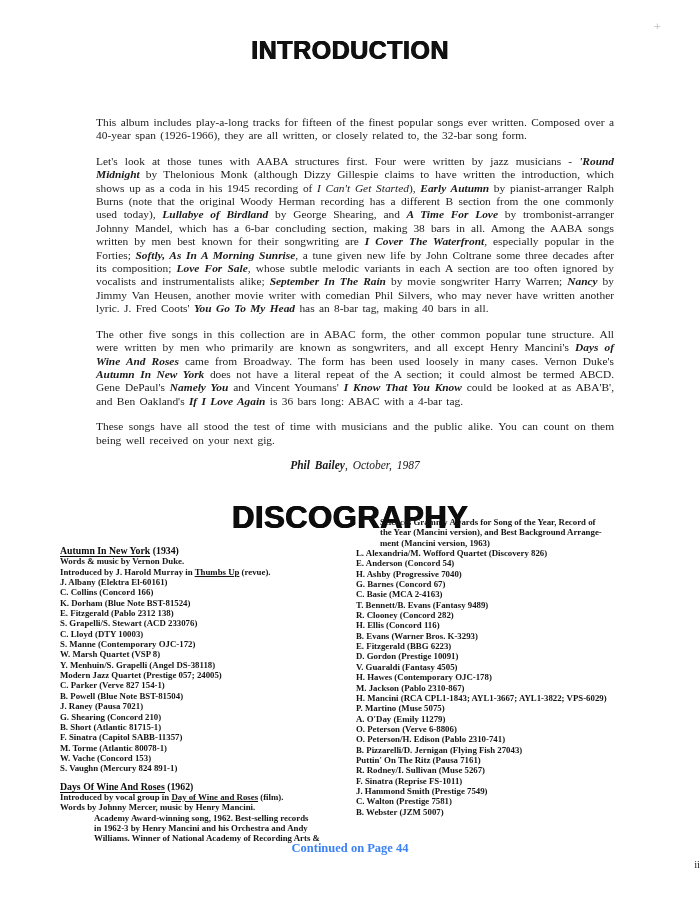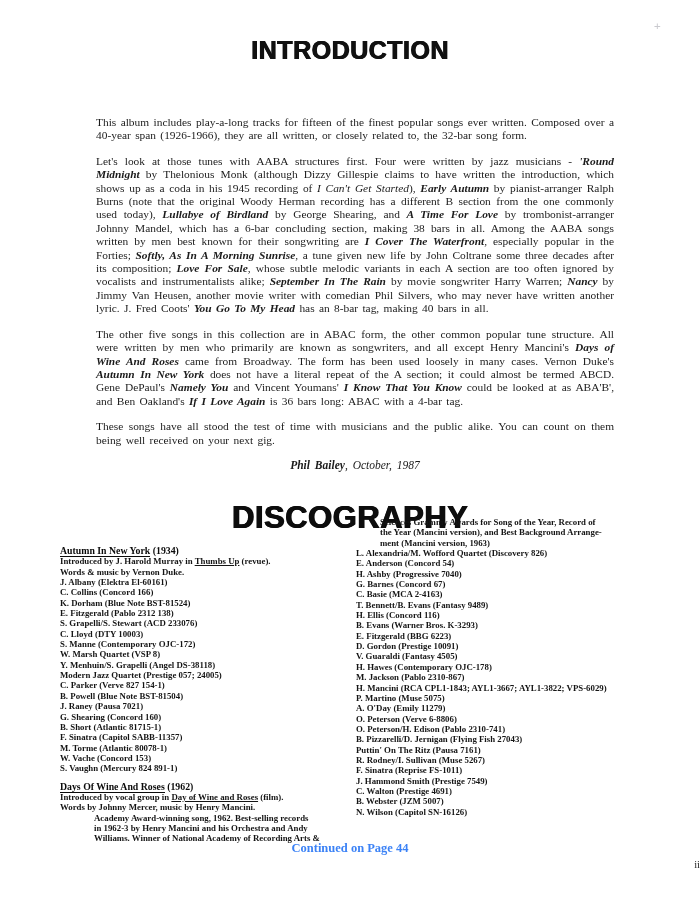--- a/index.html
+++ b/index.html
@@ -76,36 +76,36 @@
         <div class="para"><span>These songs have all stood the test of time with musicians and the public alike.  You can count on them being well received on your next gig.</span></div>
       </div>
     <div class="signature" id="signature-line"><span class="b i">Phil Bailey</span><span class="i">, October, 1987</span></div>
   </div>
 
   <div class="disco-title">DISCOGRAPHY</div>
 
   <div class="disco-col disco-col-left" id="disco-left">
       <div class="disco-section">
         <div class="disco-heading"><span class="disco-heading-title">Autumn In New York</span><span> (1934)</span></div>
+        <div class="disco-line"><span>Words &amp; music by Vernon Duke.</span></div>
         <div class="disco-line"><span>Introduced by J. Harold Murray in </span><span class="u">Thumbs Up</span><span> (revue).</span></div>
-        <div class="disco-line"><span>Words &amp; music by Vernon Duke.</span></div>
         <div class="disco-line">J. Albany (Elektra El-60161)</div>
         <div class="disco-line">C. Collins (Concord 166)</div>
         <div class="disco-line">K. Dorham (Blue Note BST-81524)</div>
         <div class="disco-line">E. Fitzgerald (Pablo 2312 138)</div>
         <div class="disco-line">S. Grapelli/S. Stewart (ACD 233076)</div>
         <div class="disco-line">C. Lloyd (DTY 10003)</div>
         <div class="disco-line">S. Manne (Contemporary OJC-172)</div>
         <div class="disco-line">W. Marsh Quartet (VSP 8)</div>
         <div class="disco-line">Y. Menhuin/S. Grapelli (Angel DS-38118)</div>
         <div class="disco-line">Modern Jazz Quartet (Prestige 057; 24005)</div>
         <div class="disco-line">C. Parker (Verve 827 154-1)</div>
         <div class="disco-line">B. Powell (Blue Note BST-81504)</div>
         <div class="disco-line">J. Raney (Pausa 7021)</div>
-        <div class="disco-line">G. Shearing (Concord 160)</div>
+        <div class="disco-line">G. Shearing (Concord 210)</div>
         <div class="disco-line">B. Short (Atlantic 81715-1)</div>
         <div class="disco-line">F. Sinatra (Capitol SABB-11357)</div>
         <div class="disco-line">M. Torme (Atlantic 80078-1)</div>
         <div class="disco-line">W. Vache (Concord 153)</div>
         <div class="disco-line">S. Vaughn (Mercury 824 891-1)</div>
       </div>
       <div class="disco-section">
         <div class="disco-heading"><span class="disco-heading-title">Days Of Wine And Roses</span><span> (1962)</span></div>
         <div class="disco-line"><span>Introduced by vocal group in </span><span class="u">Day of Wine and Roses</span><span> (film).</span></div>
         <div class="disco-line"><span>Words by Johnny Mercer, music by Henry Mancini.</span></div>
@@ -117,37 +117,37 @@
   <div class="disco-col disco-col-right" id="disco-right">
       <div class="disco-line carryover">Sciences Grammy Awards for Song of the Year, Record of</div>
       <div class="disco-line carryover">the Year (Mancini version), and Best Background Arrange-</div>
       <div class="disco-line carryover">ment (Mancini version, 1963)</div>
       <div class="disco-line">L. Alexandria/M. Wofford Quartet (Discovery 826)</div>
       <div class="disco-line">E. Anderson (Concord 54)</div>
       <div class="disco-line">H. Ashby (Progressive 7040)</div>
       <div class="disco-line">G. Barnes (Concord 67)</div>
       <div class="disco-line">C. Basie (MCA 2-4163)</div>
       <div class="disco-line">T. Bennett/B. Evans (Fantasy 9489)</div>
+      <div class="disco-line">R. Clooney (Concord 282)</div>
       <div class="disco-line">H. Ellis (Concord 116)</div>
       <div class="disco-line">B. Evans (Warner Bros. K-3293)</div>
       <div class="disco-line">E. Fitzgerald (BBG 6223)</div>
       <div class="disco-line">D. Gordon (Prestige 10091)</div>
       <div class="disco-line">V. Guaraldi (Fantasy 4505)</div>
       <div class="disco-line">H. Hawes (Contemporary OJC-178)</div>
       <div class="disco-line">M. Jackson (Pablo 2310-867)</div>
       <div class="disco-line">H. Mancini (RCA CPL1-1843; AYL1-3667; AYL1-3822; VPS-6029)</div>
       <div class="disco-line">P. Martino (Muse 5075)</div>
       <div class="disco-line">A. O'Day (Emily 11279)</div>
       <div class="disco-line">O. Peterson (Verve 6-8806)</div>
       <div class="disco-line">O. Peterson/H. Edison (Pablo 2310-741)</div>
       <div class="disco-line">B. Pizzarelli/D. Jernigan (Flying Fish 27043)</div>
       <div class="disco-line">Puttin' On The Ritz (Pausa 7161)</div>
       <div class="disco-line">R. Rodney/I. Sullivan (Muse 5267)</div>
       <div class="disco-line">F. Sinatra (Reprise FS-1011)</div>
       <div class="disco-line">J. Hammond Smith (Prestige 7549)</div>
-      <div class="disco-line">C. Walton (Prestige 4691)</div>
+      <div class="disco-line">C. Walton (Prestige 7581)</div>
       <div class="disco-line">B. Webster (JZM 5007)</div>
-      <div class="disco-line">N. Wilson (Capitol SN-16126)</div>
     </div>
 
   <div class="continued">Continued on Page 44</div>
   <div class="page-num">ii</div>
 </div>
 
 </body></html>

